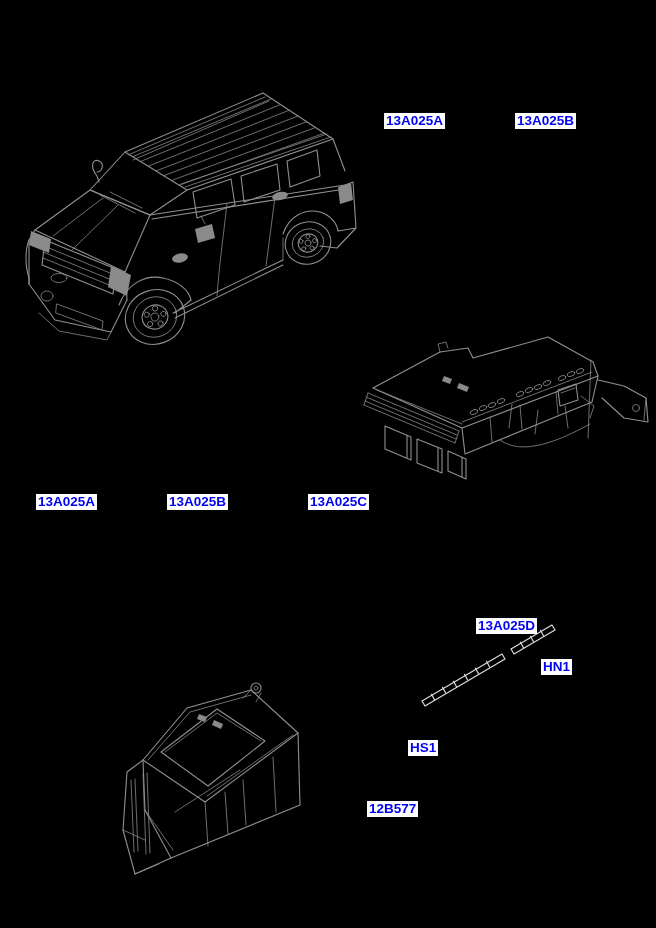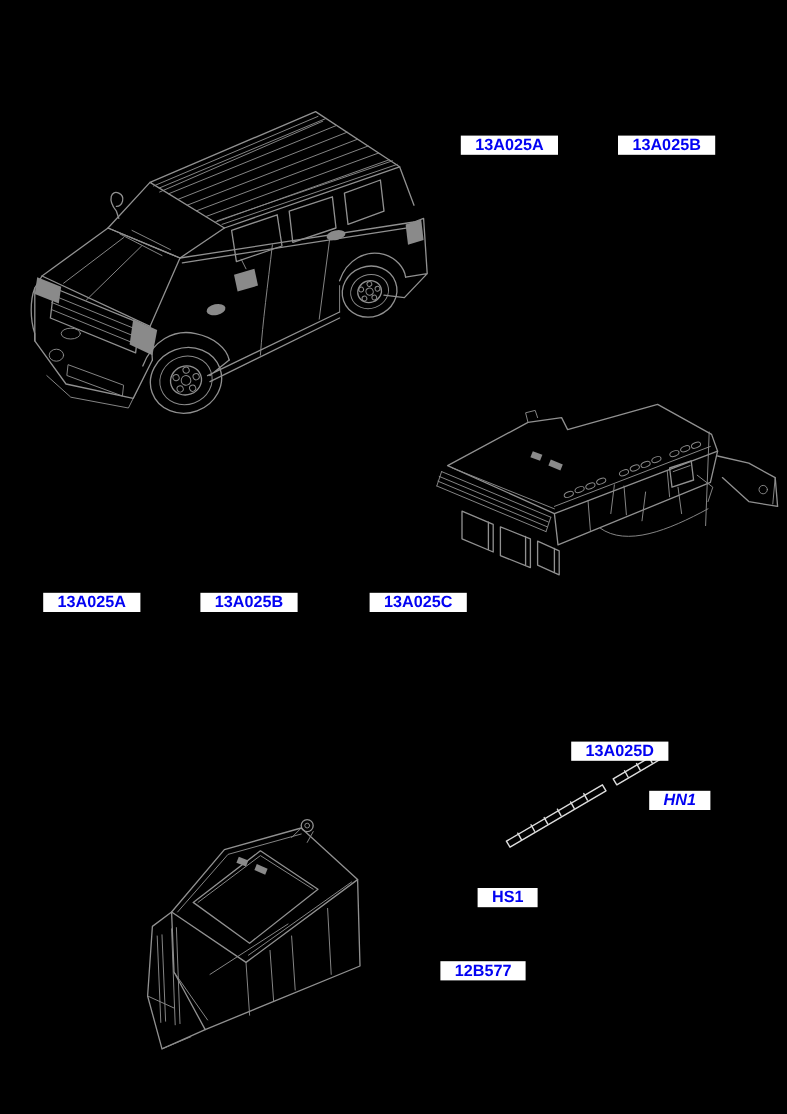--- a/index.html
+++ b/index.html
@@ -5,21 +5,21 @@
   html,body{margin:0;padding:0;background:#000;}
   .stage{position:relative;width:656px;height:928px;background:#000;overflow:hidden;
          font-family:"Liberation Sans",sans-serif;}
   .fig{position:absolute;}
   .fig svg{display:block;}
   .ln{fill:none;stroke:#909090;stroke-width:1.1;stroke-linejoin:round;stroke-linecap:round;}
   .lnthin{fill:none;stroke:#8a8a8a;stroke-width:.8;stroke-linejoin:round;stroke-linecap:round;}
   .fl{fill:#8a8a8a;stroke:none;}
   .lnw{fill:none;stroke:#dcdcdc;stroke-width:1.2;stroke-linejoin:round;stroke-linecap:round;}
   .plabel{position:absolute;background:#fff;color:#0202f2;font-weight:bold;
-          font-size:13.5px;line-height:16px;padding:0 12px;white-space:nowrap;
+          font-size:13.5px;line-height:16px;padding:0 2px;white-space:nowrap;
           text-decoration:none;cursor:pointer;}
 </style>
 </head>
 <body>
 
 <div class="stage">
 
   <div class="fig" style="left:15px;top:88px;">
     <svg width="345" height="258" viewBox="0 0 345 258">
 
@@ -196,17 +196,17 @@
   </div>
 
   <div class="plabel" style="left:384px;top:113px;">13A025A</div>
   <div class="plabel" style="left:515px;top:113px;">13A025B</div>
 
   <div class="plabel" style="left:36px;top:494px;">13A025A</div>
   <div class="plabel" style="left:167px;top:494px;">13A025B</div>
   <div class="plabel" style="left:308px;top:494px;">13A025C</div>
 
   <div class="plabel" style="left:476px;top:618px;">13A025D</div>
-  <div class="plabel" style="left:541px;top:659px;font-style:italic;">HN1</div>
-  <div class="plabel" style="left:398px;top:740px;">HS1</div>
+  <div class="plabel" style="left:541px;top:659px;">HN1</div>
+  <div class="plabel" style="left:408px;top:740px;">HS1</div>
   <div class="plabel" style="left:367px;top:801px;">12B577</div>
 
 </div>
 
 </body></html>

